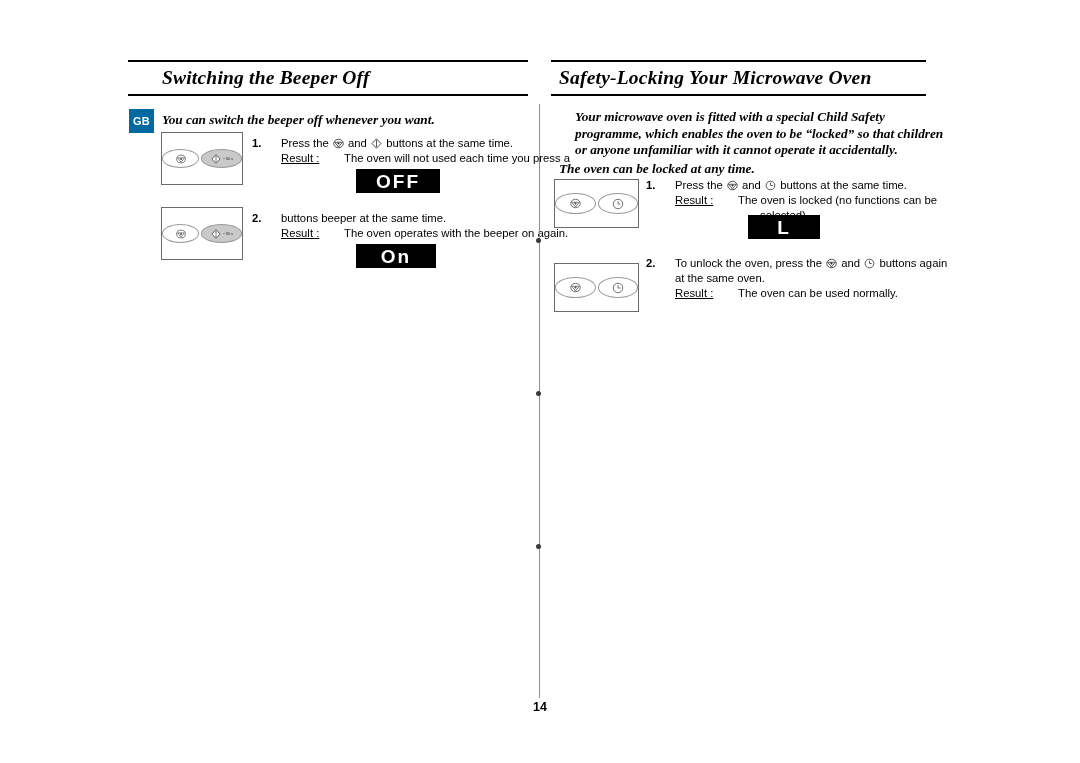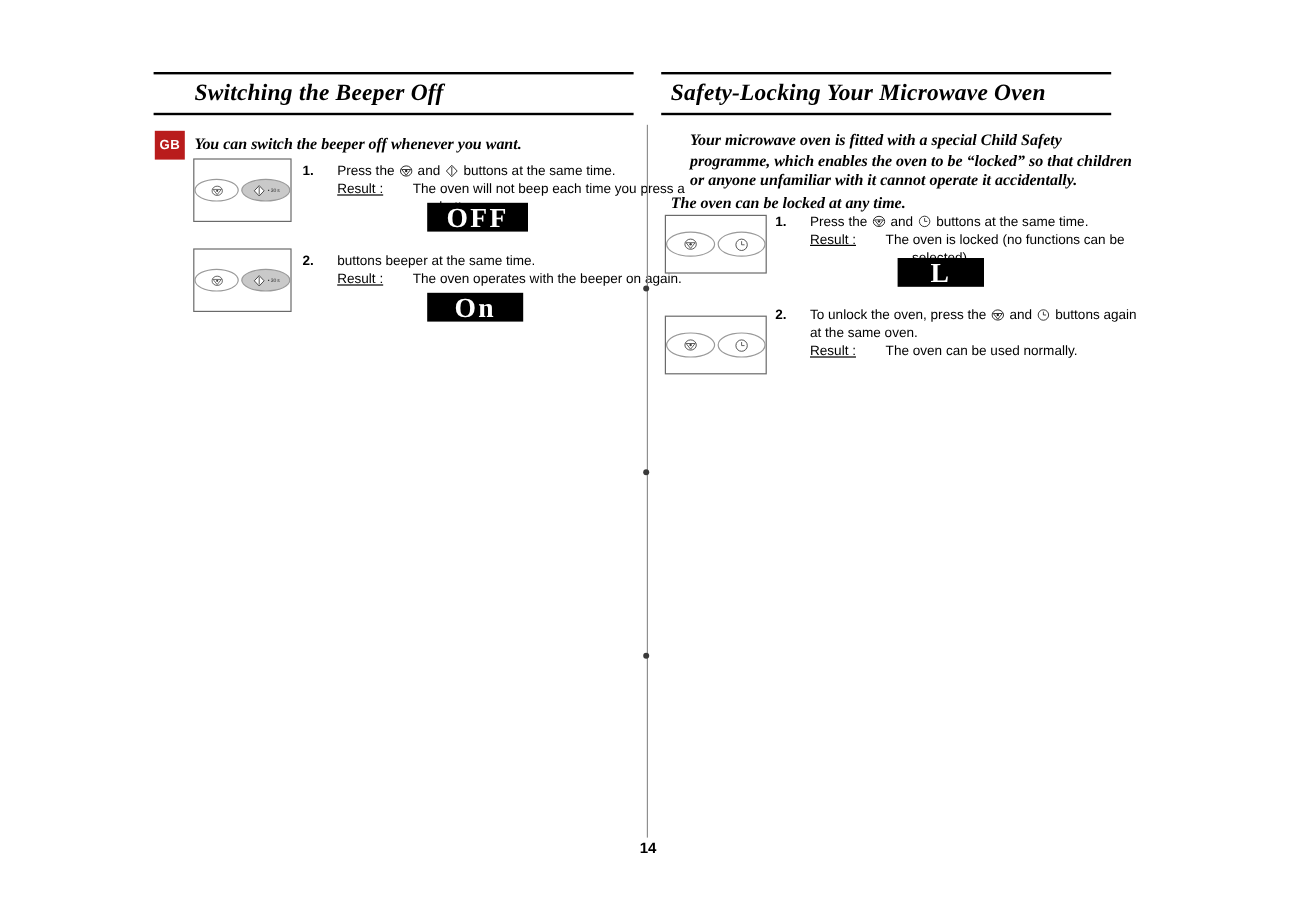--- a/index.html
+++ b/index.html
@@ -56,21 +56,21 @@
     white-space: nowrap;
   }
 
   
   .gb-badge {
     position: absolute;
     left: 129px;
     top: 109px;
     width: 25px;
     height: 24px;
-    background: #b91c1c;
+    background: #0369a1;
     color: #ffffff;
     font-family: "Liberation Sans", sans-serif;
     font-weight: bold;
     font-size: 11px;
     line-height: 24px;
     text-align: center;
     letter-spacing: 0.3px;
   }
 
   
@@ -180,23 +180,23 @@
   
   .lcd {
     position: absolute;
     background: #000000;
     display: flex;
     align-items: center;
     justify-content: center;
   }
   .lcd-text {
     color: #ffffff;
-    font-family: Liberation Serif, serif;
-    font-weight: bold;
-    font-size: 23px;
+    font-family: Liberation Sans, sans-serif;
+    font-weight: bold;
+    font-size: 19px;
     letter-spacing: 2px;
     line-height: 1;
   }
 
   
   .divider {
     position: absolute;
     left: 539px;
     top: 104px;
     width: 1.4px;
@@ -260,21 +260,21 @@
           <span>and</span>
           <span class="ic">
             <svg width="11" height="11" viewBox="0 0 22 22">
               <path d="M11 1.5 L20 11 L11 20.5 L2 11 Z" fill="none" stroke="#222" stroke-width="1.6"></path>
               <line x1="11" y1="4" x2="11" y2="18" stroke="#222" stroke-width="1.5"></line>
             </svg>
           </span>
           <span>buttons at the same time.</span>
         </div>
         <div class="result-row">
-          <span class="result-lbl">Result :</span><span class="result-txt">The oven will not beep each time you press a</span>
+          <span class="result-lbl">Result :</span><span class="result-txt">The oven will not used each time you press a</span>
           <span class="result-cont">button.</span>
         </div>
       </div>
     </div>
 
     <div class="panel-box" style="left:33px; top:72px; width:82px; height:53px;">
       <div class="panel-inner">
         <div class="btn-oval">
           <span class="ic">
             <svg width="10" height="10" viewBox="0 0 22 22">

